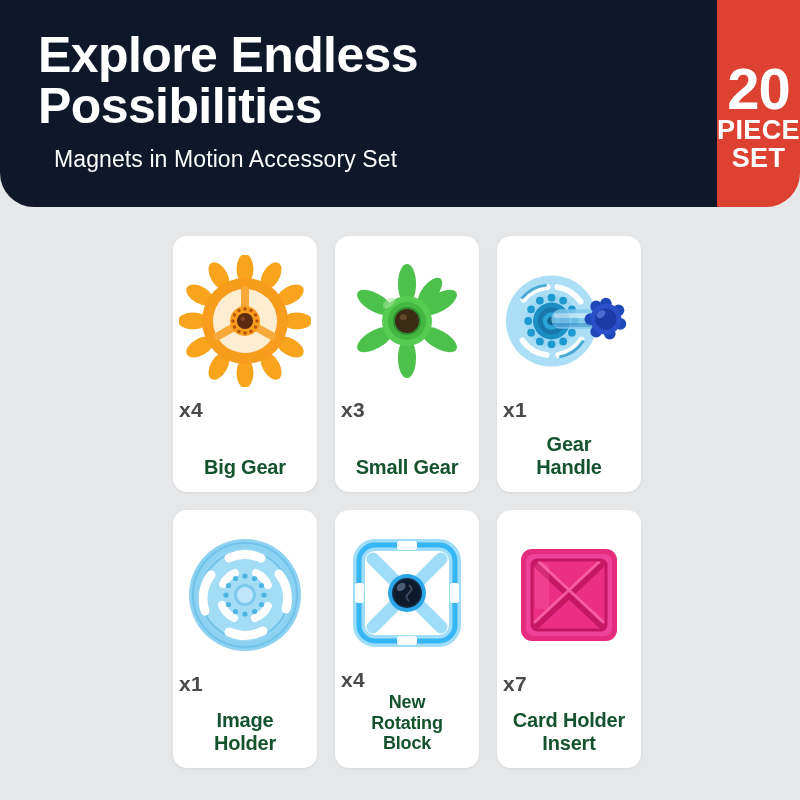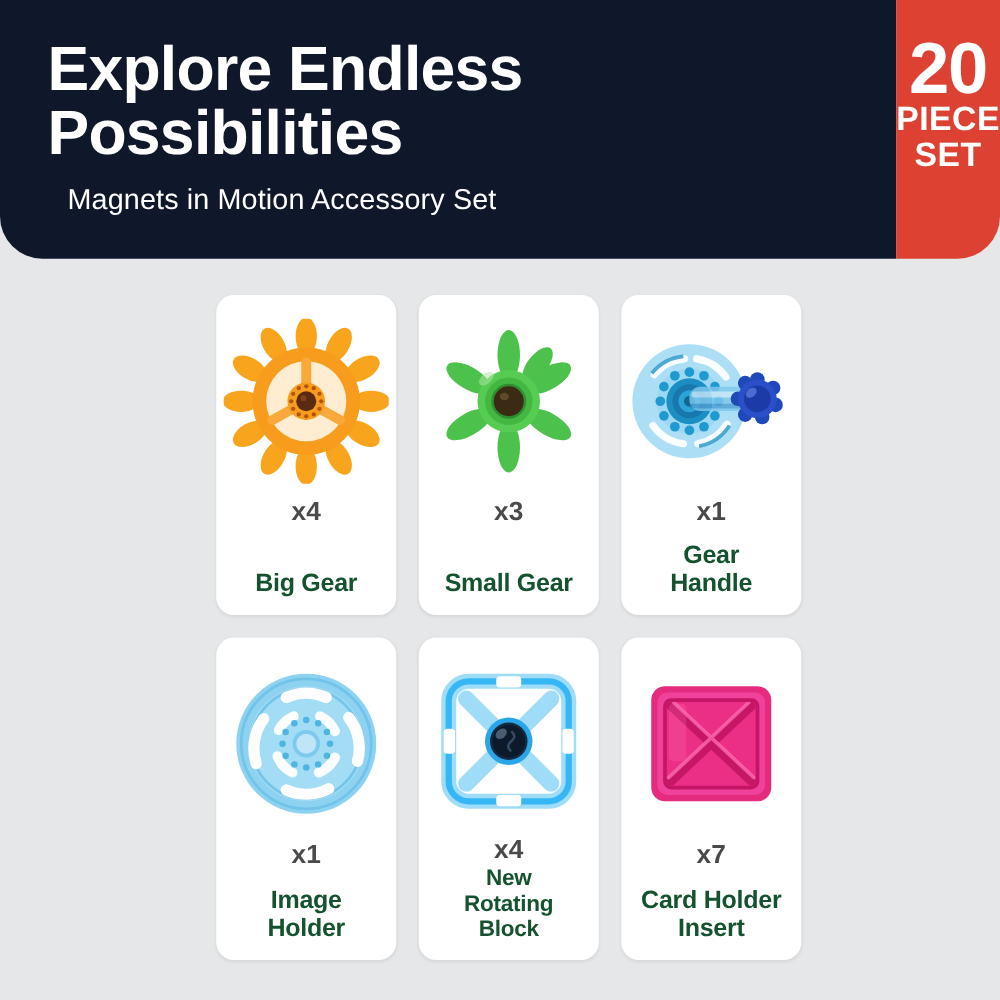--- a/index.html
+++ b/index.html
@@ -34,21 +34,21 @@
     padding: 30px 0 0 38px;
   }
   .banner-red {
     position: relative;
     flex: 1;
     background: #dc4131;
     border-bottom-right-radius: 34px;
     display: flex;
     flex-direction: column;
     align-items: center;
-    justify-content: flex-start;
+    justify-content: center;
     padding-top: 28px;
     box-sizing: border-box;
   }
   .headline {
     color: #ffffff;
     font-size: 50px;
     font-weight: bold;
     line-height: 1.02;
     letter-spacing: -0.6px;
     margin: 0;
@@ -88,21 +88,20 @@
     grid-template-rows: 256px 258px;
     column-gap: 18px;
     row-gap: 18px;
   }
   .card {
     background: #ffffff;
     border-radius: 14px;
     box-shadow: 0 1px 3px rgba(0,0,0,0.07);
     display: flex;
     flex-direction: column;
-    align-items: center;
     box-sizing: border-box;
     padding: 10px 6px 14px 6px;
     position: relative;
   }
   .art {
     height: 150px;
     width: 100%;
     display: flex;
     align-items: center;
     justify-content: center;

